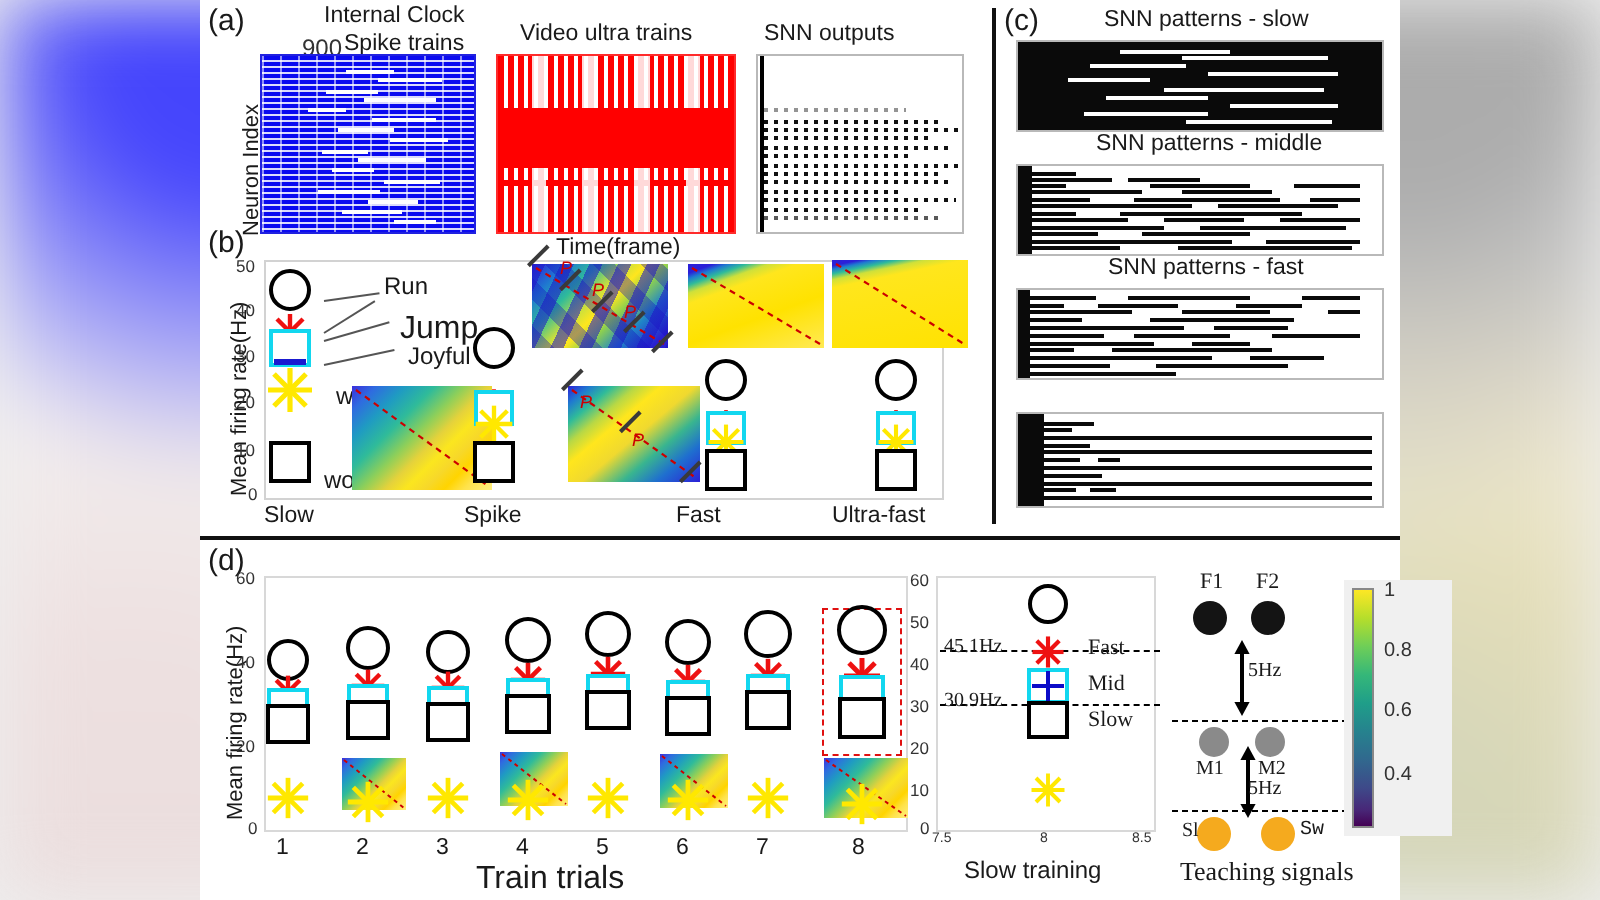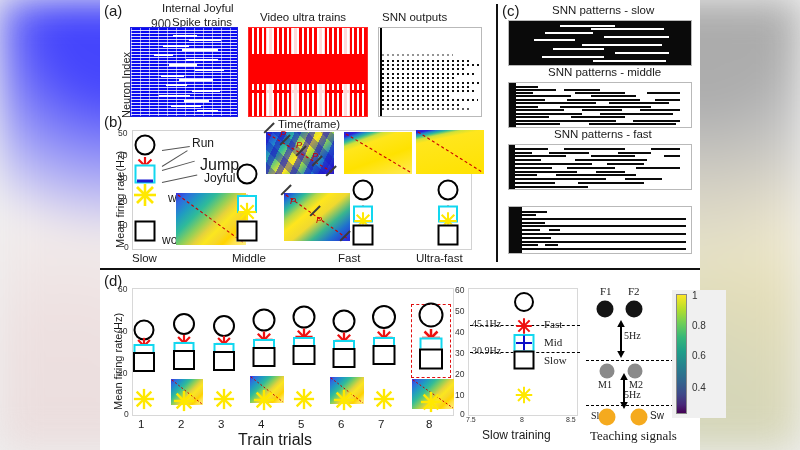--- a/index.html
+++ b/index.html
@@ -98,21 +98,21 @@
 </style>
 </head>
 <body>
 
 <div id="backdrop"></div>
 
 <div id="fig">
 
   <div class="lbl panel-tag" style="left:4px;top:2px;">(a)</div>
 
-  <div class="lbl ttl" style="left:62px;top:2px;">Internal Joyful</div>
+  <div class="lbl ttl" style="left:62px;top:2px;">Internal Clock</div>
   <div class="lbl ttl" style="left:72px;top:16px;">Spike trains</div>
   <div class="lbl ttl" style="left:160px;top:11px;">Video ultra trains</div>
   <div class="lbl ttl" style="left:282px;top:11px;">SNN outputs</div>
 
   <div class="lbl tick" style="left:6px;top:17px;font-size:12px;margin-left:45px;">900</div>
   <div class="lbl axname rot" style="left:20px;top:118px;">Neuron Index</div>
 
   <div class="raster clockraster box" style="left:30px;top:27px;width:108px;height:90px;border-color:#2020e0;">
     <div class="clockholes">
       <div class="hole" style="left:40%;top:8%;width:22%;height:2px;"></div>
@@ -169,21 +169,21 @@
   <div class="box" style="left:32px;top:130px;width:340px;height:120px;border-color:#d2d2d2;"></div>
 
   <div class="lbl tick" style="left:18px;top:128px;">50</div>
   <div class="lbl tick" style="left:18px;top:150px;">40</div>
   <div class="lbl tick" style="left:18px;top:173px;">30</div>
   <div class="lbl tick" style="left:18px;top:196px;">20</div>
   <div class="lbl tick" style="left:18px;top:220px;">10</div>
   <div class="lbl tick" style="left:24px;top:242px;">0</div>
 
   <div class="lbl ttl" style="left:32px;top:252px;">Slow</div>
-  <div class="lbl ttl" style="left:132px;top:252px;">Middle</div>
+  <div class="lbl ttl" style="left:132px;top:252px;">Spike</div>
   <div class="lbl ttl" style="left:238px;top:252px;">Fast</div>
   <div class="lbl ttl" style="left:316px;top:252px;">Ultra-fast</div>
 
   <div class="mk mk-circle" style="left:45px;top:145px;width:17px;height:17px;"></div>
   <svg class="star" style="left:45px;top:166px;" width="22" height="22" viewBox="0 0 22 22">
     <g stroke="#ee1111" stroke-width="2.2">
       <line x1="11" y1="2" x2="11" y2="20"></line>
         <line x1="2" y1="11" x2="20" y2="11"></line>
       <line x1="4.5" y1="4.5" x2="17.5" y2="17.5"></line>
         <line x1="17.5" y1="4.5" x2="4.5" y2="17.5"></line>
@@ -705,21 +705,21 @@
     <polygon points="7,0 3.2,7 10.8,7" fill="#000"></polygon>
       <polygon points="7,36 3.2,29 10.8,29" fill="#000"></polygon>
   </svg>
   <div class="lbl" style="left:524px;top:389px;font-size:10px;font-family:'Liberation Serif',serif;">5Hz</div>
 
   <div class="dashline" style="left:486px;top:405px;width:88px;border-top-width:1.8px;"></div>
 
   <div class="mk" style="left:507px;top:417px;width:17px;height:17px;border-radius:50%;background:#f5aa1e;"></div>
   <div class="mk" style="left:539px;top:417px;width:17px;height:17px;border-radius:50%;background:#f5aa1e;"></div>
   <div class="lbl" style="left:491px;top:410px;font-size:10px;font-family:'Liberation Serif',serif;">Sl</div>
-  <div class="lbl" style="left:550px;top:410px;font-size:10px;font-family:Liberation Sans, sans-serif;">Sw</div>
+  <div class="lbl" style="left:550px;top:410px;font-size:10px;font-family:Liberation Mono, monospace;">Sw</div>
 
   <div class="lbl" style="left:490px;top:428px;font-size:13px;font-family:'Liberation Serif',serif;">Teaching signals</div>
 
   <div class="cbarwrap" style="left:572px;top:290px;width:54px;height:128px;background:#f0f0f0;">
     <div class="cbgrad" style="left:4px;top:4px;width:11px;height:120px;"></div>
     <div class="lbl tick" style="left:20px;top:0px;font-size:10px;">1</div>
     <div class="lbl tick" style="left:20px;top:30px;font-size:10px;">0.8</div>
     <div class="lbl tick" style="left:20px;top:60px;font-size:10px;">0.6</div>
     <div class="lbl tick" style="left:20px;top:92px;font-size:10px;">0.4</div>
   </div>

